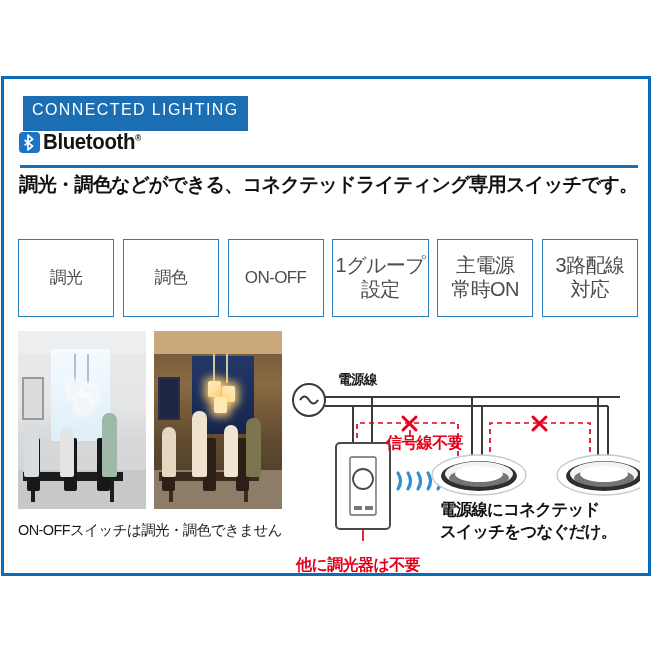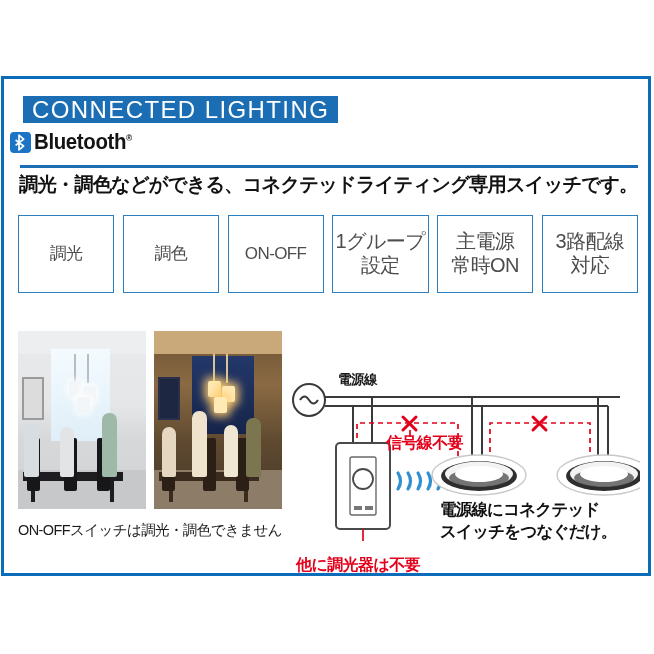--- a/index.html
+++ b/index.html
@@ -12,26 +12,26 @@
 
   .frame{
     position:absolute;left:1px;top:76px;width:650px;height:500px;
     border:3px solid #0b6cba;box-sizing:border-box;background:#fff;
   }
 
   
   .cl-bar{
     position:absolute;left:19px;top:17px;height:27px;
     background:#1c6eb4;color:#ffffff;
-    font-size:24px;letter-spacing:1.4px;
-    padding:0 9px 0 9px;display:flex;align-items:center;
+    font-size:16px;letter-spacing:1.4px;
+    padding:0 9px 8px 9px;display:flex;align-items:center;
     font-weight:400;white-space:nowrap;
   }
   .bt-row{
-    position:absolute;left:6px;top:49px;height:28px;
+    position:absolute;left:15px;top:49px;height:28px;
     display:flex;align-items:center;
   }
   .bt-mark{width:21px;height:21px;border-radius:4px;background:#1b74c4;
     display:flex;align-items:center;justify-content:center;flex:0 0 auto;}
   .bt-word{
     font-size:22px;font-weight:bold;color:#141414;margin-left:3px;
     letter-spacing:-0.4px;font-family:"Liberation Sans",sans-serif;
     transform:scaleX(0.93);transform-origin:left center;
   }
   .bt-reg{font-size:9px;vertical-align:super;font-weight:bold;}
@@ -44,21 +44,21 @@
   }
   .lead{
     position:absolute;left:15px;top:92px;width:622px;
     font-size:19.5px;font-weight:bold;color:#121212;
     letter-spacing:-0.9px;white-space:nowrap;
     transform:scaleX(0.99);transform-origin:left top;
   }
 
   
   .feats{
-    position:absolute;left:14px;top:136px;width:620px;height:78px;
+    position:absolute;left:14px;top:160px;width:620px;height:78px;
     display:flex;gap:8.5px;
   }
   .feat{
     flex:1 1 0;border:1.6px solid #2a7fc1;background:#fff;
     display:flex;align-items:center;justify-content:center;text-align:center;
     color:#4d4d4d;font-size:17px;line-height:1.18;letter-spacing:-0.6px;
     box-sizing:border-box;
   }
   .feat span{display:block;}
   .feat.two{font-size:20px;}

